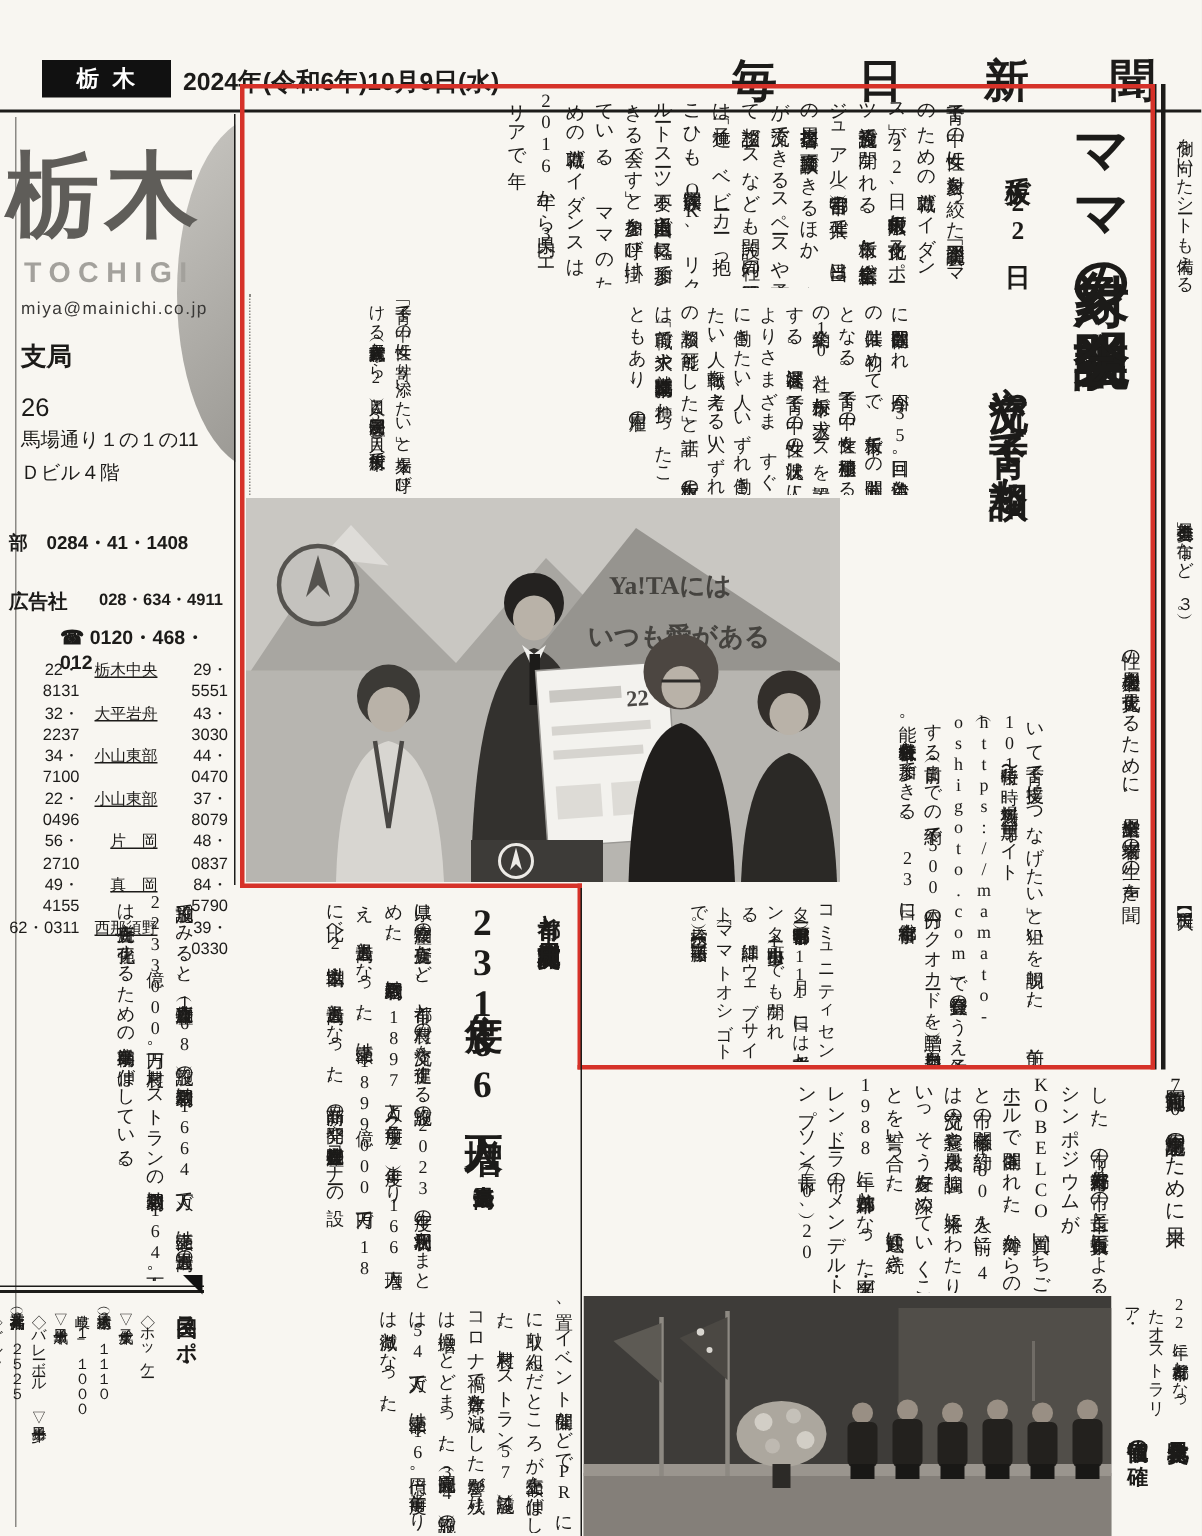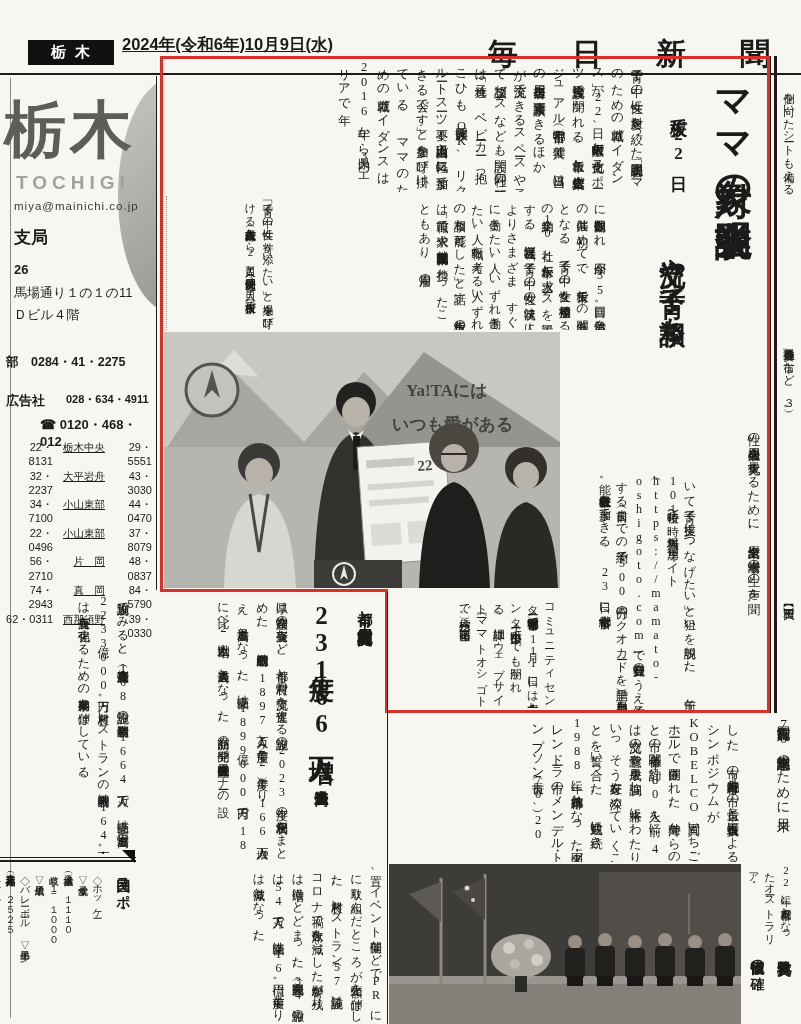--- a/index.html
+++ b/index.html
@@ -21,41 +21,41 @@
   .bodytext{line-height:19.5px;letter-spacing:0.5px;}
 </style>
 </head>
 <body>
 
 <div class="page">
 
   <div class="abs edition-box" style="left:28px;top:40px;width:78px;height:25px;font-size:15px;letter-spacing:9px;padding-left:8px;">
     <span>栃木</span>
   </div>
-  <div class="abs sans" style="left:122px;top:34px;font-size:16.5px;font-weight:bold;text-decoration:underline;">2024年(令和6年)10月9日(水)</div>
+  <div class="abs sans" style="left:122px;top:44px;font-size:16.5px;font-weight:bold;">2024年(令和6年)10月9日(水)</div>
   <div class="abs masthead" style="left:488px;top:34px;font-size:30px;letter-spacing:54px;">毎日新聞</div>
   <div class="abs rule" style="left:0;top:73px;width:801px;height:2px;"></div>
 
   <div class="abs rule" style="left:770px;top:56px;width:1px;height:657px;"></div>
   <div class="abs rule" style="left:774px;top:56px;width:3px;height:657px;"></div>
   <div class="abs v" style="left:780px;top:84px;width:18px;height:175px;font-size:11.5px;line-height:18px;">側を向いたシートも備える</div>
   <div class="abs v" style="left:780px;top:340px;width:18px;height:215px;font-size:11.5px;line-height:18px;">推進委員会」と市など　３）。</div>
   <div class="abs v" style="left:780px;top:600px;width:18px;height:80px;font-size:11.5px;line-height:18px;">【大田程】</div>
 
   <div class="abs" style="left:0;top:76px;width:157px;height:948px;overflow:hidden;">
     <div class="abs" style="left:118px;top:2px;width:110px;height:235px;border-radius:50%;background:linear-gradient(135deg,#c9c7c2,#8f8d88);"></div>
     <div class="abs rule" style="left:10px;top:2px;width:1px;height:940px;opacity:.5;"></div>
     <div class="abs grey" style="left:4px;top:12px;font-size:62px;font-weight:bold;letter-spacing:4px;color:#5f5d59;">栃木</div>
     <div class="abs grey sans" style="left:16px;top:96px;font-size:19px;letter-spacing:5px;color:#a3a19c;font-weight:bold;">TOCHIGI</div>
     <div class="abs sans" style="left:14px;top:124px;font-size:11.5px;letter-spacing:1px;color:#3a3937;">miya@mainichi.co.jp</div>
     <div class="abs" style="left:14px;top:150px;font-size:17px;font-weight:bold;">支局</div>
-    <div class="abs sans" style="left:14px;top:186px;font-size:13px;font-weight:bold;">26</div>
+    <div class="abs sans" style="left:14px;top:186px;font-size:17px;">26</div>
     <div class="abs sans" style="left:14px;top:208px;font-size:13px;">馬場通り１の１の11</div>
     <div class="abs sans" style="left:14px;top:230px;font-size:13px;">Ｄビル４階</div>
-    <div class="abs sans" style="left:6px;top:278px;font-size:12.5px;font-weight:bold;">部　0284・41・2275</div>
+    <div class="abs sans" style="left:6px;top:278px;font-size:12.5px;font-weight:bold;">部　0284・41・1408</div>
     <div class="abs sans" style="left:6px;top:316px;font-size:13px;font-weight:bold;">広告社</div>
     <div class="abs sans" style="left:66px;top:316px;font-size:11px;font-weight:bold;">028・634・4911</div>
     <div class="abs sans" style="left:40px;top:340px;font-size:13px;font-weight:bold;">
       <span>☎</span>
       <span>0120・468・012</span>
     </div>
     <div class="abs" style="left:6px;top:364px;width:150px;">
       <div class="dir-row">
           <span class="dn">22・8131</span>
           <span class="dl">栃木中央</span>
@@ -75,21 +75,21 @@
           <span class="dn">22・0496</span>
           <span class="dl">小山東部</span>
           <span class="dn">37・8079</span>
         </div>
       <div class="dir-row">
           <span class="dn">56・2710</span>
           <span class="dl">片　岡</span>
           <span class="dn">48・0837</span>
         </div>
       <div class="dir-row">
-          <span class="dn">74・2943</span>
+          <span class="dn">49・4155</span>
           <span class="dl">真　岡</span>
           <span class="dn">84・5790</span>
         </div>
       <div class="dir-row">
           <span class="dn">62・0311</span>
           <span class="dl">西那須野</span>
           <span class="dn">39・0330</span>
         </div>
     </div>
   </div>

